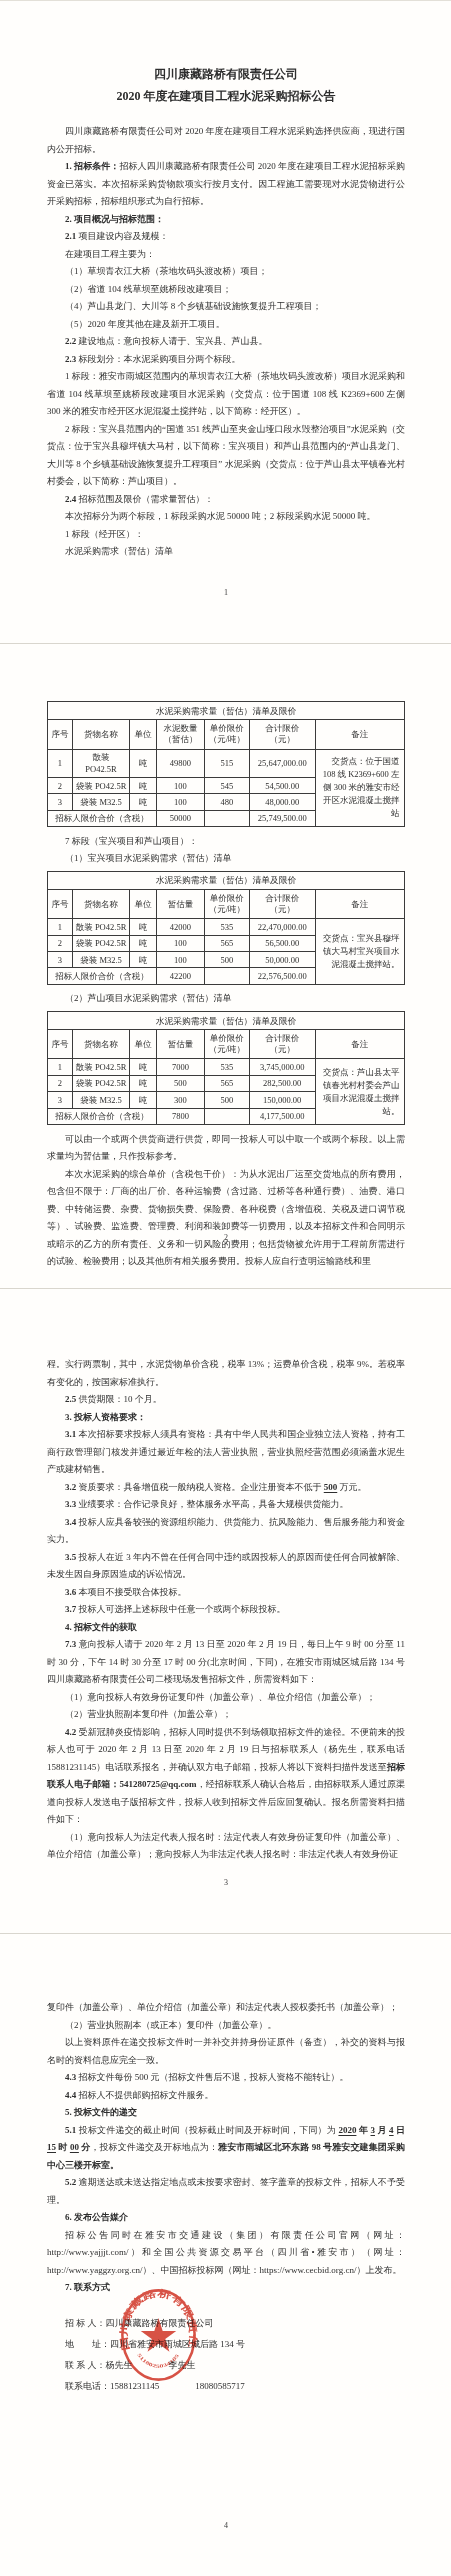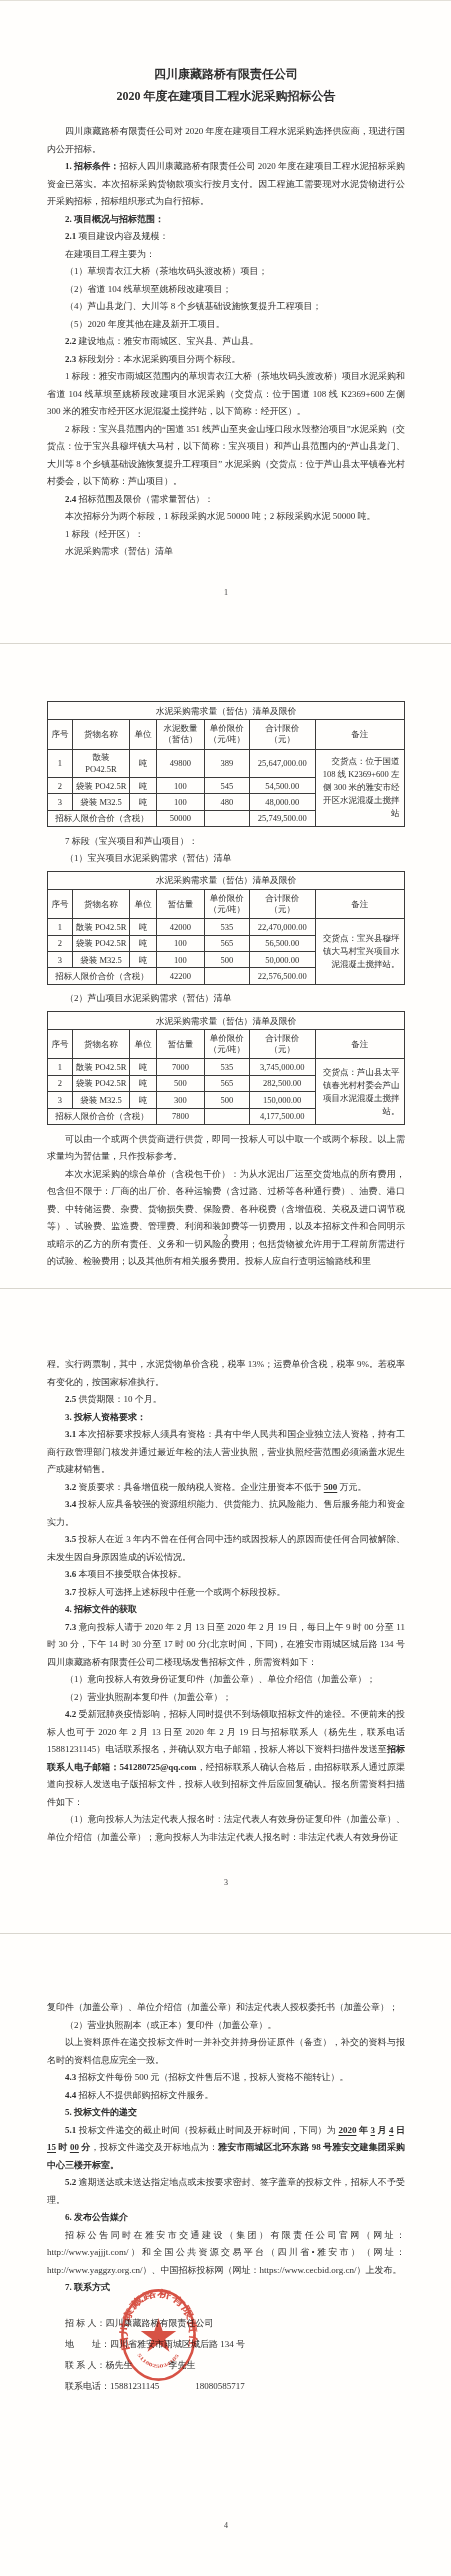--- a/index.html
+++ b/index.html
@@ -42,21 +42,21 @@
     <p class="title title-gap">2020 年度在建项目工程水泥采购招标公告</p>
     <p class="ind">四川康藏路桥有限责任公司对 2020 年度在建项目工程水泥采购选择供应商，现进行国内公开招标。</p>
     <p class="ind"><span class="b">1. 招标条件：</span><span>招标人四川康藏路桥有限责任公司 2020 年度在建项目工程水泥招标采购资金已落实。本次招标采购货物款项实行按月支付。因工程施工需要现对水泥货物进行公开采购招标，招标组织形式为自行招标。</span></p>
     <p class="ind b">2. 项目概况与招标范围：</p>
     <p class="ind"><span class="b">2.1</span><span> 项目建设内容及规模：</span></p>
     <p class="ind">在建项目工程主要为：</p>
     <p class="ind">（1）草坝青衣江大桥（茶地坎码头渡改桥）项目；</p>
     <p class="ind">（2）省道 104 线草坝至姚桥段改建项目；</p>
     <p class="ind">（4）芦山县龙门、大川等 8 个乡镇基础设施恢复提升工程项目；</p>
     <p class="ind">（5）2020 年度其他在建及新开工项目。</p>
-    <p class="ind"><span class="b">2.2</span><span> 建设地点：雅安市雨城区、宝兴县、芦山县。</span></p>
+    <p class="ind"><span class="b">2.2</span><span> 建设地点：意向投标人请于、宝兴县、芦山县。</span></p>
     <p class="ind"><span class="b">2.3</span><span> 标段划分：本水泥采购项目分两个标段。</span></p>
     <p class="ind">1 标段：雅安市雨城区范围内的草坝青衣江大桥（茶地坎码头渡改桥）项目水泥采购和省道 104 线草坝至姚桥段改建项目水泥采购（交货点：位于国道 108 线 K2369+600 左侧 300 米的雅安市经开区水泥混凝土搅拌站，以下简称：经开区）。</p>
     <p class="ind">2 标段：宝兴县范围内的“国道 351 线芦山至夹金山垭口段水毁整治项目”水泥采购（交货点：位于宝兴县穆坪镇大马村，以下简称：宝兴项目）和芦山县范围内的“芦山县龙门、大川等 8 个乡镇基础设施恢复提升工程项目” 水泥采购（交货点：位于芦山县太平镇春光村村委会，以下简称：芦山项目）。</p>
     <p class="ind"><span class="b">2.4</span><span> 招标范围及限价（需求量暂估）：</span></p>
     <p class="ind">本次招标分为两个标段，1 标段采购水泥 50000 吨；2 标段采购水泥 50000 吨。</p>
     <p class="ind">1 标段（经开区）：</p>
     <p class="ind">水泥采购需求（暂估）清单</p>
     <div class="pageno">1</div>
   </div>
 
@@ -87,21 +87,21 @@
           <td>合计限价
 （元）</td>
           <td>备注</td>
         </tr>
         <tr>
           <td>1</td>
           <td>散装
 PO42.5R</td>
           <td>吨</td>
           <td>49800</td>
-          <td>389</td>
+          <td>515</td>
           <td>25,647,000.00</td>
           <td class="note" rowspan="4">交货点：位于国道 108 线 K2369+600 左侧 300 米的雅安市经开区水泥混凝土搅拌站</td>
         </tr>
         <tr>
           <td>2</td>
           <td>袋装 PO42.5R</td>
           <td>吨</td>
           <td>100</td>
           <td>545</td>
           <td>54,500.00</td>
@@ -250,20 +250,21 @@
     <p class="ind">本次水泥采购的综合单价（含税包干价）：为从水泥出厂运至交货地点的所有费用，包含但不限于：厂商的出厂价、各种运输费（含过路、过桥等各种通行费）、油费、港口费、中转储运费、杂费、货物损失费、保险费、各种税费（含增值税、关税及进口调节税等）、试验费、监造费、管理费、利润和装卸费等一切费用，以及本招标文件和合同明示或暗示的乙方的所有责任、义务和一切风险的费用；包括货物被允许用于工程前所需进行的试验、检验费用；以及其他所有相关服务费用。投标人应自行查明运输路线和里</p>
     <div class="pageno">2</div>
   </div>
 
   <div class="page page-3">
     <p>程。实行两票制，其中，水泥货物单价含税，税率 13%；运费单价含税，税率 9%。若税率有变化的，按国家标准执行。</p>
     <p class="ind"><span class="b">2.5</span><span> 供货期限：10 个月。</span></p>
     <p class="ind b">3. 投标人资格要求：</p>
     <p class="ind"><span class="b">3.1</span><span> 本次招标要求投标人须具有资格：具有中华人民共和国企业独立法人资格，持有工商行政管理部门核发并通过最近年检的法人营业执照，营业执照经营范围必须涵盖水泥生产或建材销售。</span></p>
     <p class="ind"><span class="b">3.2</span><span> 资质要求：具备增值税一般纳税人资格。企业注册资本不低于 </span><span class="b u">500</span><span> 万元。</span></p>
+    <p class="ind"><span class="b">3.3</span><span> 业绩要求：合作记录良好，整体服务水平高，具备大规模供货能力。</span></p>
     <p class="ind"><span class="b">3.4</span><span> 投标人应具备较强的资源组织能力、供货能力、抗风险能力、售后服务能力和资金实力。</span></p>
     <p class="ind"><span class="b">3.5</span><span> 投标人在近 3 年内不曾在任何合同中违约或因投标人的原因而使任何合同被解除、未发生因自身原因造成的诉讼情况。</span></p>
     <p class="ind"><span class="b">3.6</span><span> 本项目不接受联合体投标。</span></p>
     <p class="ind"><span class="b">3.7</span><span> 投标人可选择上述标段中任意一个或两个标段投标。</span></p>
     <p class="ind b">4. 招标文件的获取</p>
     <p class="ind"><span class="b">7.3</span><span> 意向投标人请于 2020 年 2 月 13 日至 2020 年 2 月 19 日，每日上午 9 时 00 分至 11 时 30 分，下午 14 时 30 分至 17 时 00 分(北京时间，下同)，在雅安市雨城区城后路 134 号四川康藏路桥有限责任公司二楼现场发售招标文件，所需资料如下：</span></p>
     <p class="ind">（1）意向投标人有效身份证复印件（加盖公章）、单位介绍信（加盖公章）；</p>
     <p class="ind">（2）营业执照副本复印件（加盖公章）；</p>
     <p class="ind"><span class="b">4.2</span><span> 受新冠肺炎疫情影响，招标人同时提供不到场领取招标文件的途径。不便前来的投标人也可于 2020 年 2 月 13 日至 2020 年 2 月 19 日与招标联系人（杨先生，联系电话 15881231145）电话联系报名，并确认双方电子邮箱，投标人将以下资料扫描件发送至</span><span class="b">招标联系人电子邮箱：541280725@qq.com</span><span>，经招标联系人确认合格后，由招标联系人通过原渠道向投标人发送电子版招标文件，投标人收到招标文件后应回复确认。报名所需资料扫描件如下：</span></p>
     <p class="ind">（1）意向投标人为法定代表人报名时：法定代表人有效身份证复印件（加盖公章）、单位介绍信（加盖公章）；意向投标人为非法定代表人报名时：非法定代表人有效身份证</p>

